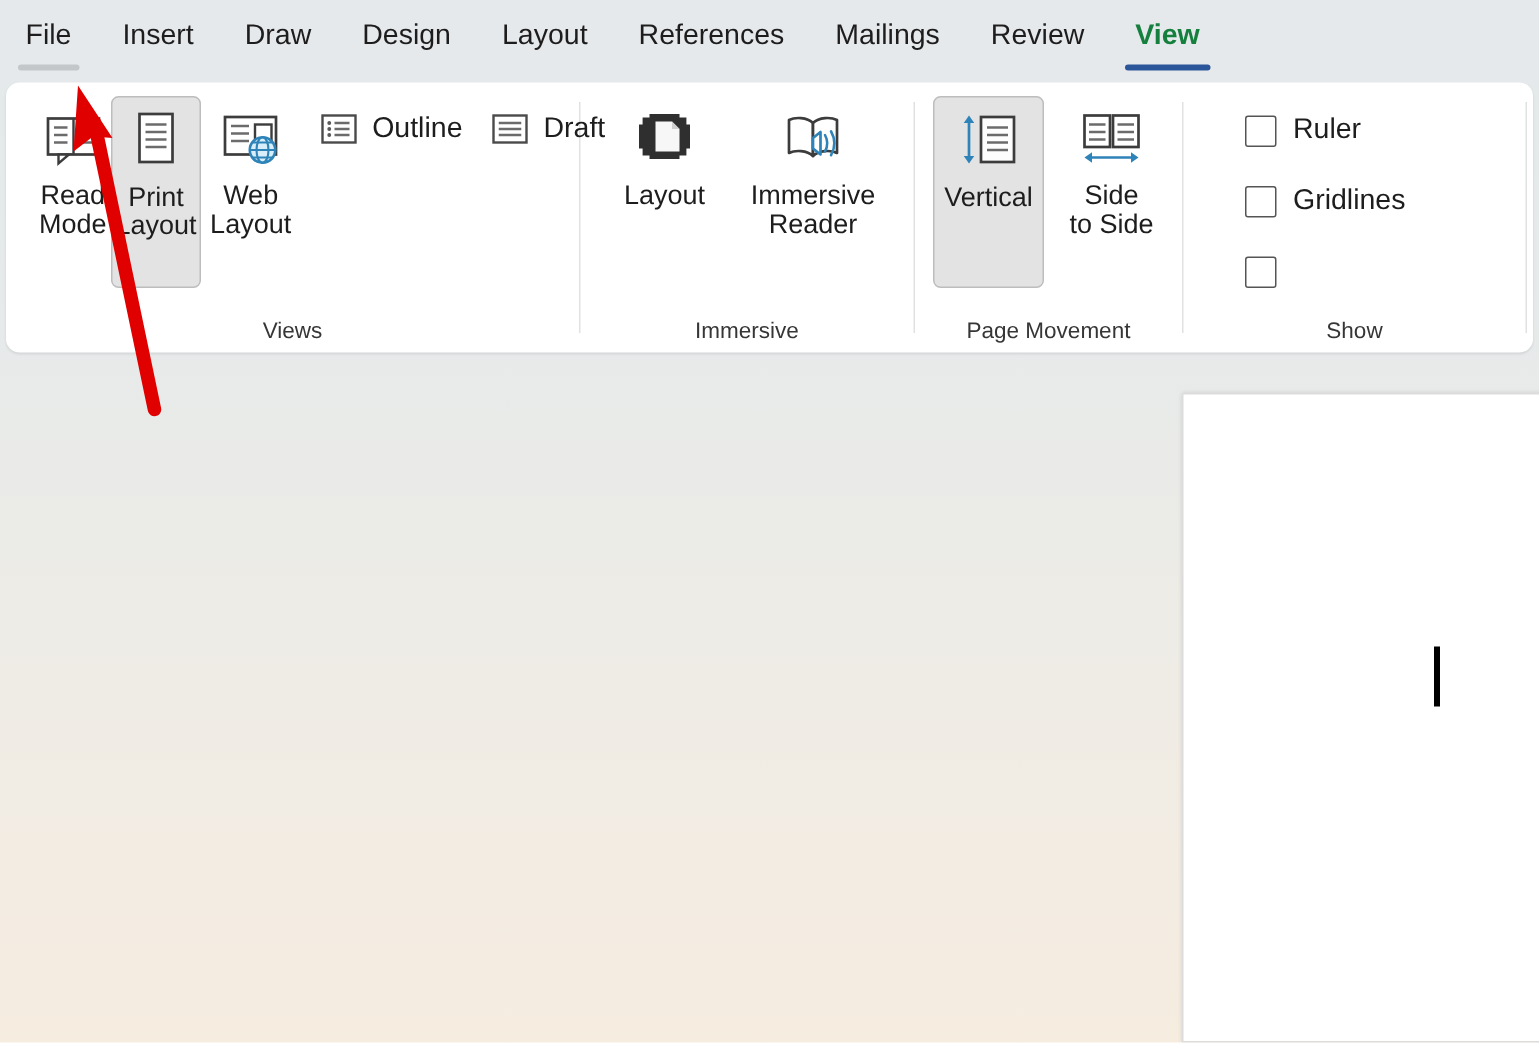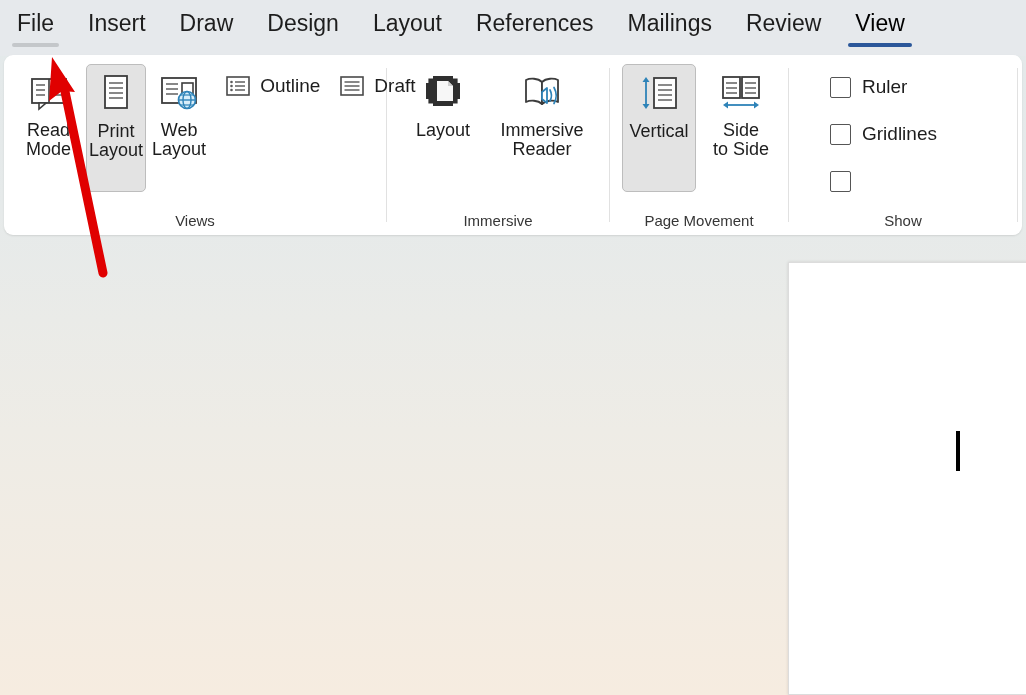--- a/index.html
+++ b/index.html
@@ -17,30 +17,30 @@
   #tabstrip {
     position:absolute; left:0; top:0; width:1026px; height:56px;
     background:#e6e9ec;
     display:flex; align-items:flex-start;
   }
   .tab {
     position:relative;
     height:56px;
     display:flex; align-items:center; justify-content:center;
     padding:0 17px;
-    font-size:23px; color:#1d1d1d;
+    font-size:19px; color:#1d1d1d;
     white-space:nowrap;
     cursor:pointer;
   }
   .tab .lbl { line-height:1; padding-bottom:9px; }
   .tab.hover::after {
     content:""; position:absolute; left:12px; right:12px; bottom:9px;
     height:4px; border-radius:2px; background:#c4c7ca;
   }
-  .tab.active .lbl { font-weight:normal; color:#000000; }
+  .tab.active .lbl { font-weight:bold; color:#15803d; }
   .tab.active::after {
     content:""; position:absolute; left:10px; right:10px; bottom:9px;
     height:4px; border-radius:2px; background:#2b579a;
   }
 
   
   #ribbon {
     position:absolute; left:4px; top:55px; width:1018px; height:180px;
     background:#ffffff;
     border-radius:9px 9px 9px 9px;
@@ -151,21 +151,21 @@
             <line x1="9" y1="25" x2="18" y2="25" stroke="#6b6b6b" stroke-width="1.6"></line>
             <line x1="26" y1="15" x2="35" y2="15" stroke="#6b6b6b" stroke-width="1.6"></line>
             <line x1="26" y1="20" x2="35" y2="20" stroke="#6b6b6b" stroke-width="1.6"></line>
             <line x1="26" y1="25" x2="35" y2="25" stroke="#6b6b6b" stroke-width="1.6"></line>
             <path d="M12 33 L12 39 L19 33 Z" fill="#fff" stroke="#3c3c3c" stroke-width="1.6"></path>
           </svg>
         </span>
         <span class="cap"><span>Read</span><br><span>Mode</span></span>
       </div>
 
-      <div class="bigbtn selected" style="margin-left:13px;">
+      <div class="bigbtn selected" style="margin-left:1px;">
         <span class="ico">
           <svg width="44" height="44" viewBox="0 0 44 44">
             <rect x="11" y="5" width="22" height="32" fill="#fff" stroke="#3c3c3c" stroke-width="1.8"></rect>
             <line x1="15" y1="12" x2="29" y2="12" stroke="#6b6b6b" stroke-width="1.6"></line>
             <line x1="15" y1="17" x2="29" y2="17" stroke="#6b6b6b" stroke-width="1.6"></line>
             <line x1="15" y1="22" x2="29" y2="22" stroke="#6b6b6b" stroke-width="1.6"></line>
             <line x1="15" y1="27" x2="29" y2="27" stroke="#6b6b6b" stroke-width="1.6"></line>
           </svg>
         </span>
         <span class="cap"><span>Print</span><br><span>Layout</span></span>

